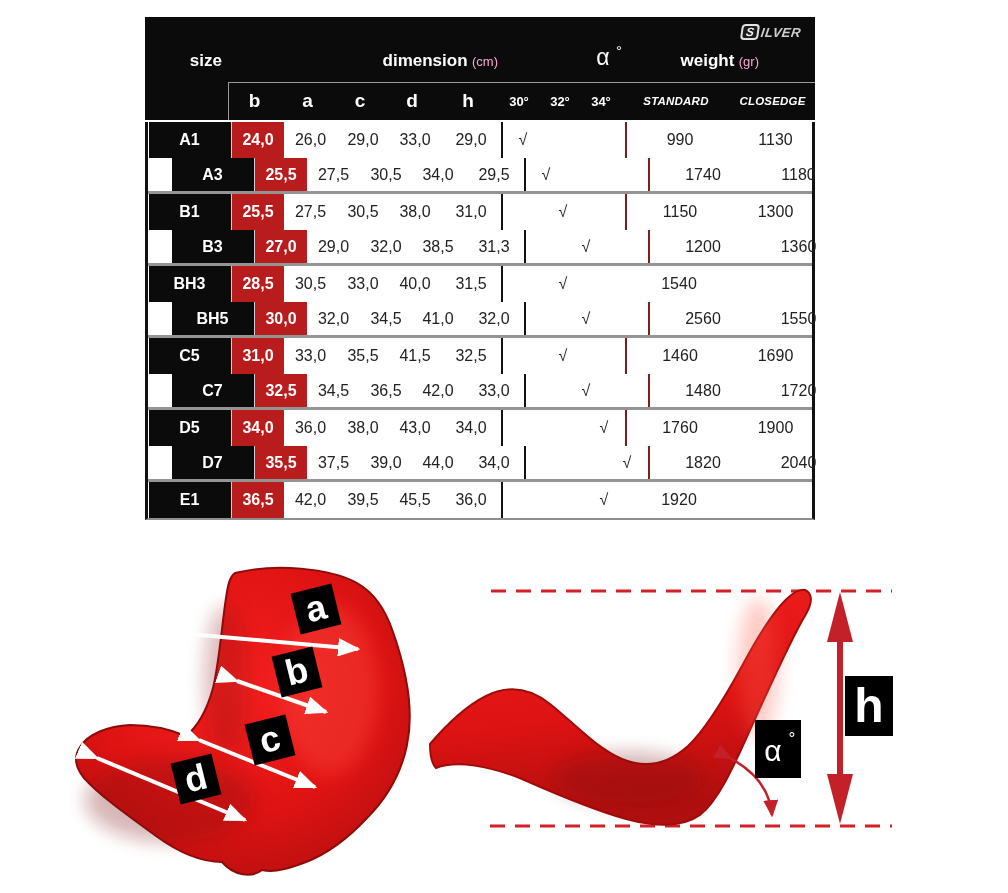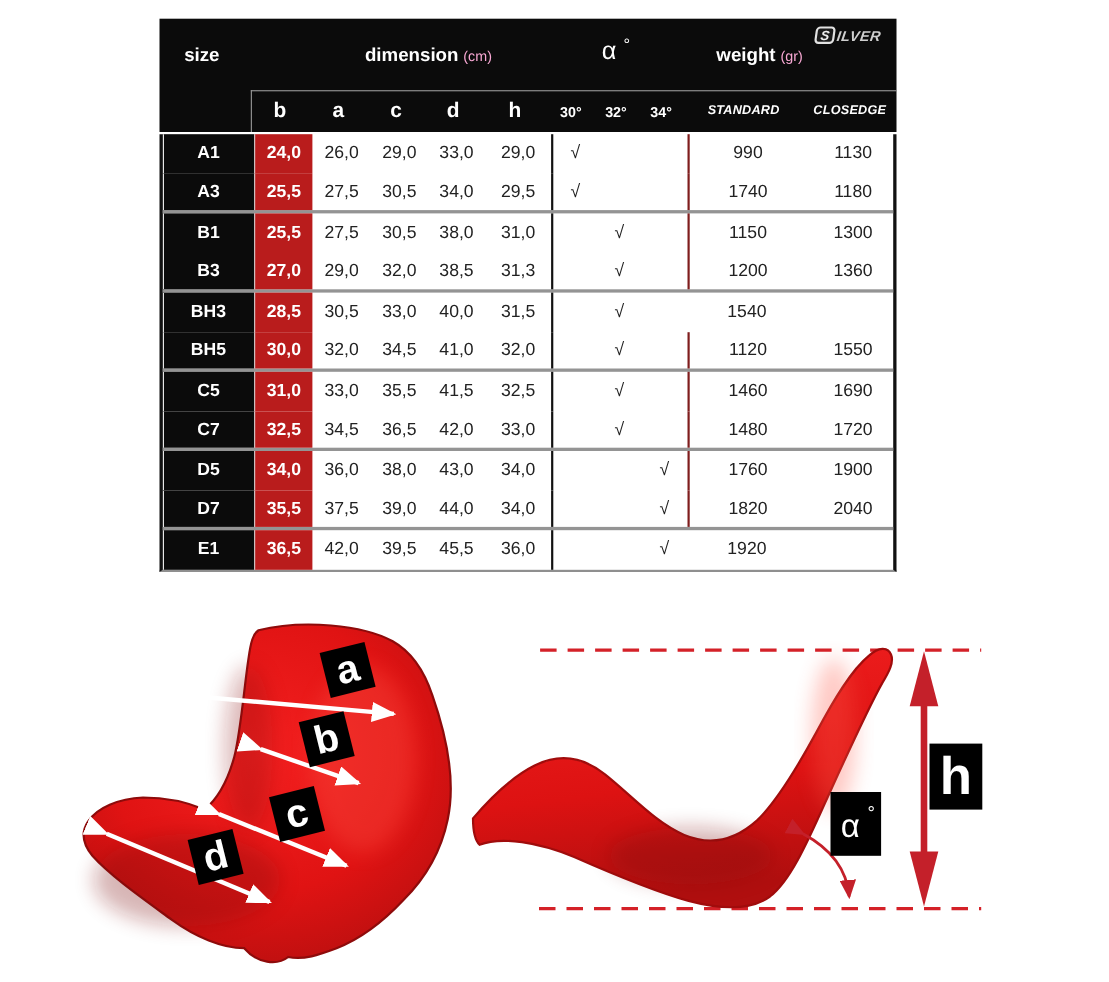--- a/index.html
+++ b/index.html
@@ -4,21 +4,21 @@
 <style>
   * { margin:0; padding:0; box-sizing:border-box; }
   html,body { background:#fff; }
   body { font-family:"Liberation Sans", sans-serif; }
   .page { position:relative; width:1008px; height:893px; background:#fff; overflow:hidden; }
 
   
   .spec-table { position:absolute; left:145px; top:17px; width:670px; }
   .t-header { position:relative; background:#0b0b0b; color:#fff; height:103px; }
   .hrow1 { position:relative; height:65px; }
-  .hrow1 .hlabel { position:absolute; bottom:22px; text-align:center; }
+  .hrow1 .hlabel { position:absolute; bottom:11px; text-align:right; }
   .hl-size   { left:0; width:83px; font-weight:bold; font-size:16px; padding-right:6px; }
   .hl-dim    { left:136px; width:217px; }
   .hl-alpha  { left:353px; width:124px; font-size:23px; bottom:3px; }
   .hl-alpha .deg { font-size:15px; vertical-align:9px; }
   .hl-weight { left:477px; width:193px; padding-right:56px; }
   .hl-main { font-weight:bold; font-size:17px; }
   .hl-unit { font-weight:normal; font-size:13px; color:#f9a8d4; }
 
   .logo { position:absolute; top:7px; right:14px; display:flex; align-items:center; gap:2px;
           transform:skewX(-8deg); }
@@ -32,21 +32,21 @@
   .hrow2 .hc { display:flex; align-items:center; justify-content:center; height:38px; }
   .hc-letter { font-weight:bold; font-size:19px; }
   .hc-deg { font-weight:bold; font-size:13px; }
   .hc-wcol { font-weight:bold; font-style:italic; font-size:11.5px; letter-spacing:.2px; }
   .hrow2-topline { position:absolute; left:83px; right:0; top:0; height:1px; background:#9a9a9a; }
   .hrow2-vline   { position:absolute; left:83px; top:0; bottom:0; width:1px; background:#9a9a9a; }
 
   .t-body { margin-top:2px; border-left:3px solid #111; border-right:3px solid #111;
             border-bottom:2px solid #8f8f8f; background:#fff; }
   .row { height:36px; }
-  .row.group-end { border-bottom:3px solid #949494; }
+  .row.group-end { border-bottom:3px solid #949494;padding-left:23px; }
   .row .cell { display:flex; align-items:center; justify-content:center;
                font-size:16px; color:#222; }
   .c-size { background:#0b0b0b; color:#fff !important; font-weight:bold; box-shadow:inset 1px 0 0 #fff; }
   .c-b    { background:#b91c1c; color:#fff !important; font-weight:bold; border-left:1px solid #cfcfcf; }
   .c-deg30 { border-left:2px solid #111; }
   .c-std   { border-left:2px solid #7f1d1d; font-size:15.5px; }
   .c-close { font-size:15.5px; }
   .c-check { font-size:19px; color:#111; }
 
   
@@ -170,21 +170,21 @@
     <div class="row grid group-end">
       <div class="cell c-size">BH5</div>
       <div class="cell c-b">30,0</div>
       <div class="cell">32,0</div>
       <div class="cell">34,5</div>
       <div class="cell">41,0</div>
       <div class="cell">32,0</div>
       <div class="cell c-deg30 c-check"></div>
       <div class="cell c-check">√</div>
       <div class="cell c-check"></div>
-      <div class="cell c-std">1120</div>
+      <div class="cell c-std">2560</div>
       <div class="cell c-close">1550</div>
     </div>
 
     <div class="row grid">
       <div class="cell c-size">C5</div>
       <div class="cell c-b">31,0</div>
       <div class="cell">33,0</div>
       <div class="cell">35,5</div>
       <div class="cell">41,5</div>
       <div class="cell">32,5</div>

